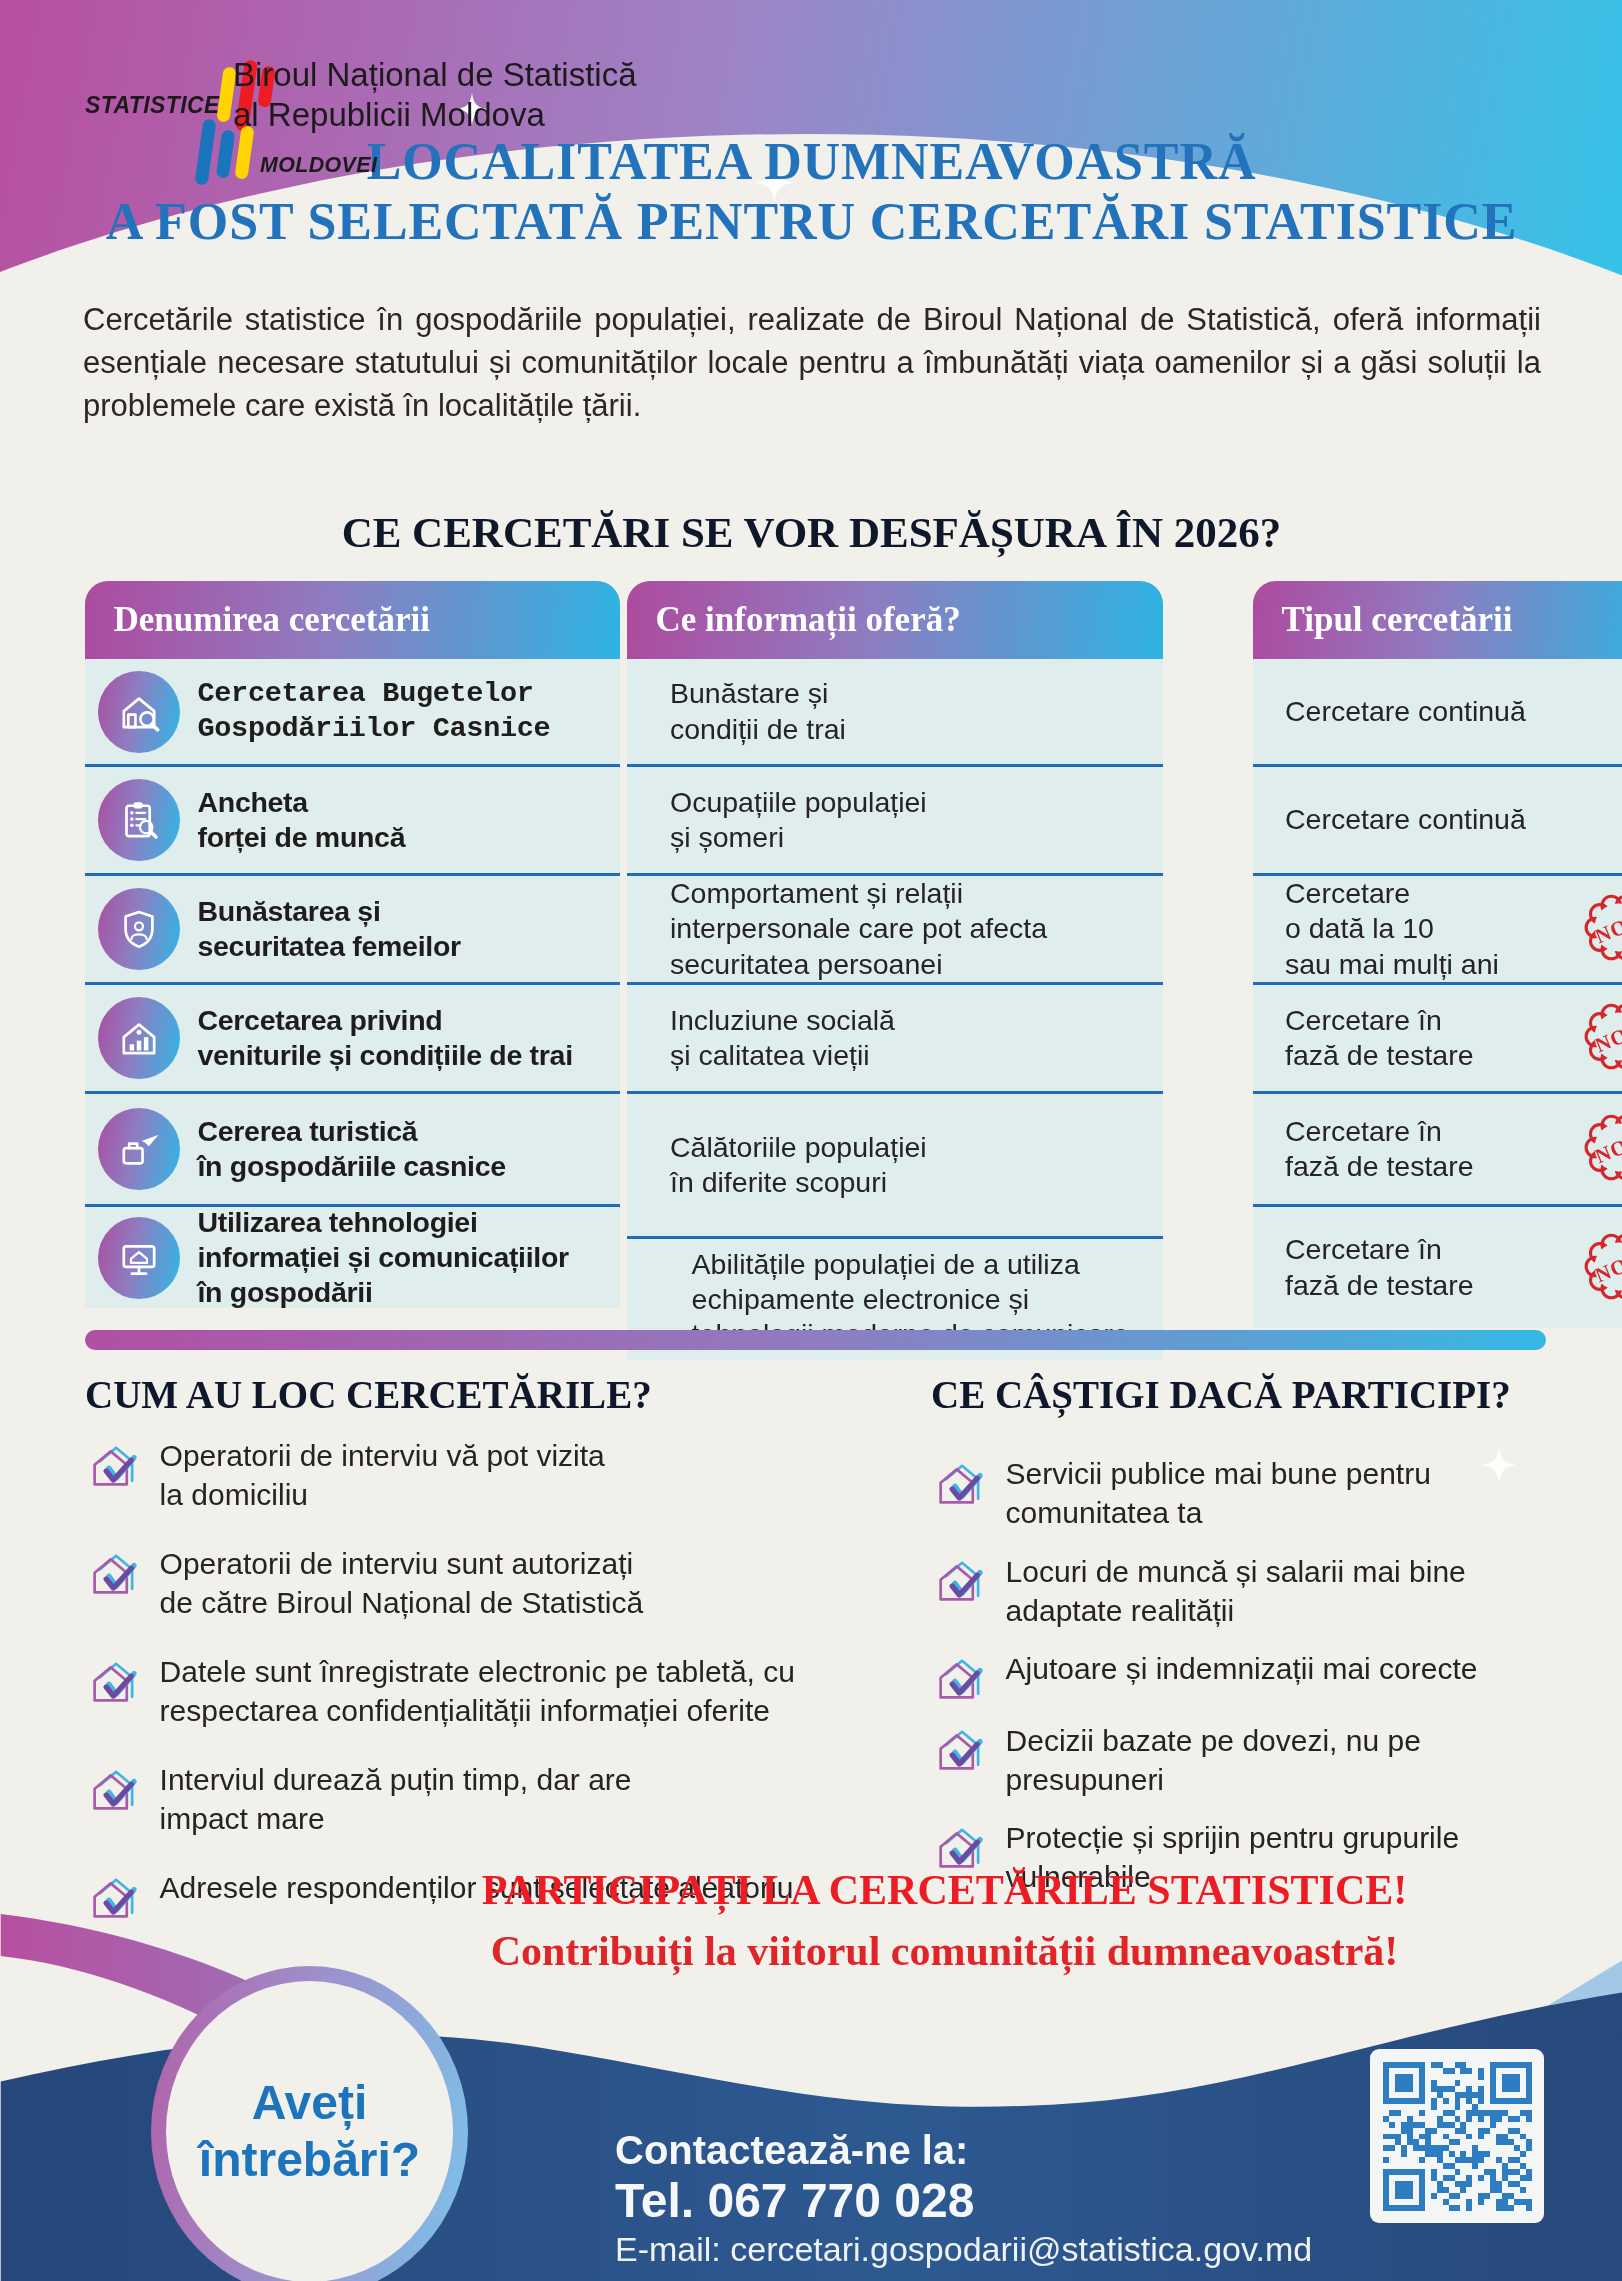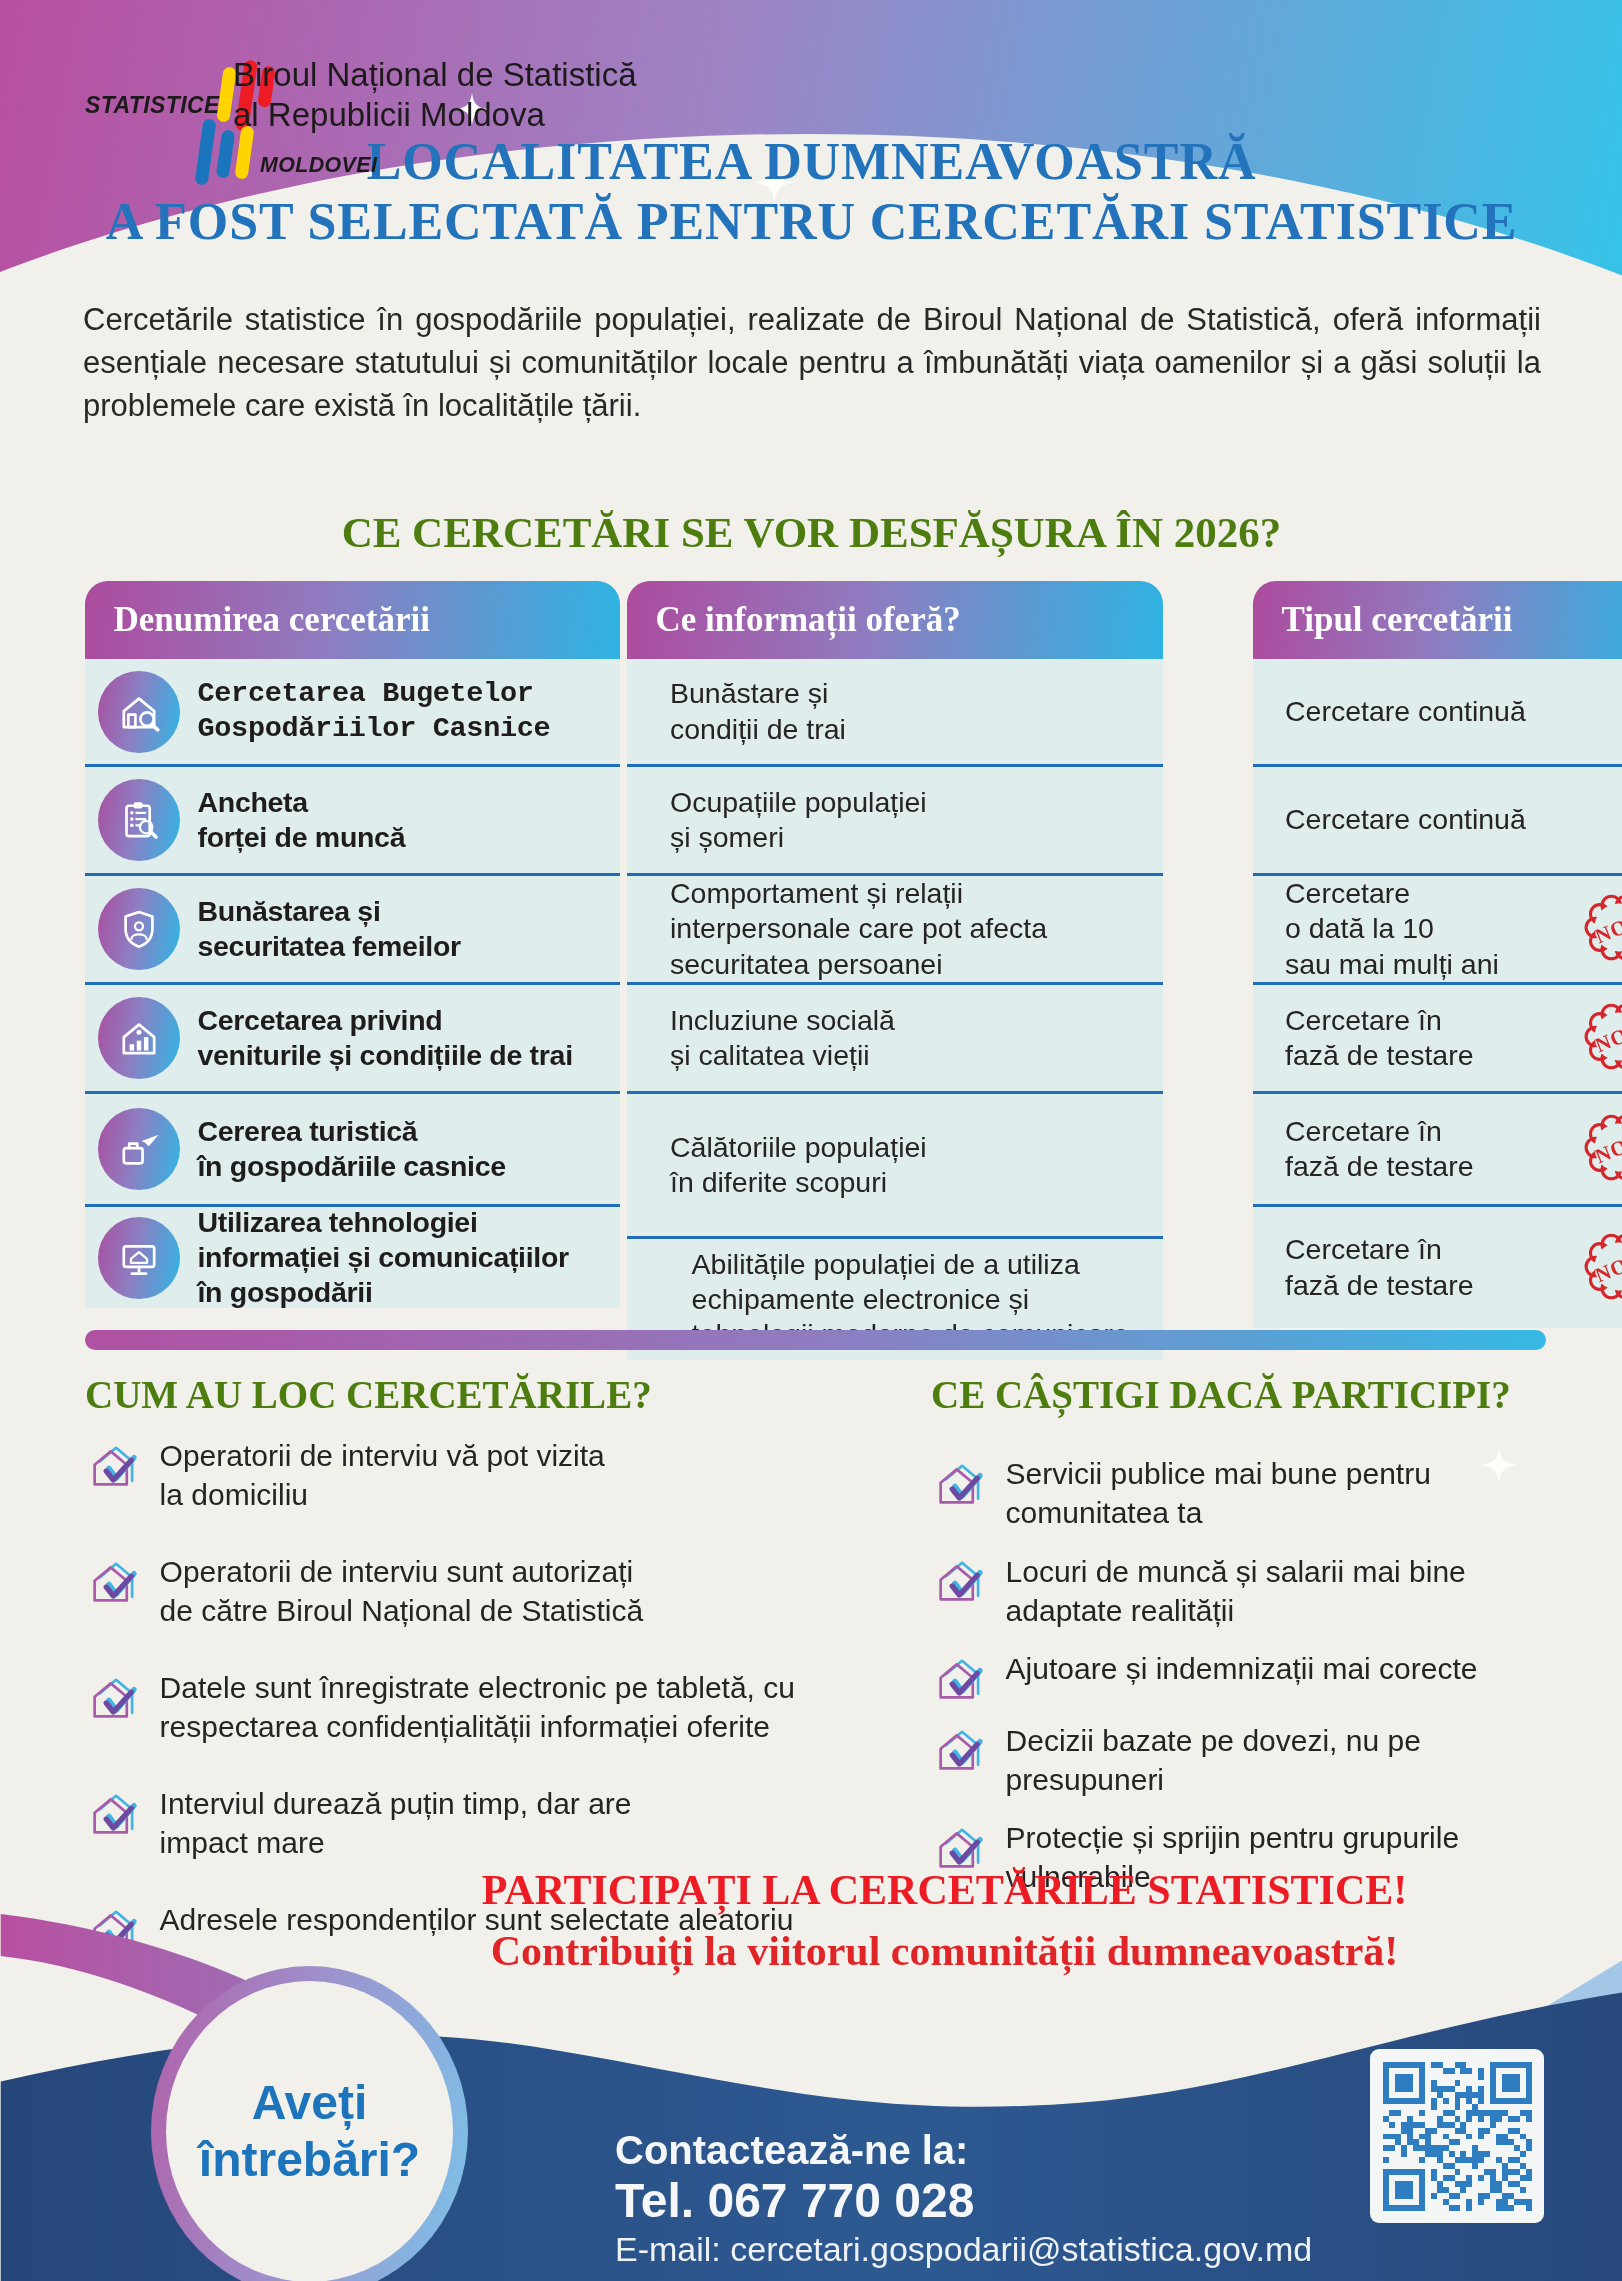--- a/index.html
+++ b/index.html
@@ -12,21 +12,21 @@
            background:linear-gradient(100deg,#b84fa0 0%,#9d85c6 45%,#35c3e8 100%);}
   .dome{left:-530px;top:134px;width:2673px;height:1363px;border-radius:50%;background:#f1f0ea;}
   .logo{left:85px;top:62px;width:232px;height:125px;}
   .bar{position:absolute;width:12.5px;border-radius:6.2px;transform:rotate(8deg);}
   .logo-word{position:absolute;font-weight:bold;font-style:italic;color:#1d1a1b;letter-spacing:0.4px;}
   .orgname{left:233px;top:55px;font-size:33px;line-height:1.22;color:#1d1a1b;}
   .sparkle{position:absolute;}
   .title-line{left:0;width:1623px;text-align:center;font-family:"Liberation Serif","DejaVu Serif",serif;
               font-weight:bold;color:#2273bb;font-size:52px;letter-spacing:0.9px;}
   .para{left:83px;top:299px;width:1458px;font-size:31px;line-height:1.38;text-align:justify;color:#2b2728;}
-  .sec-head{font-family:"Liberation Serif","DejaVu Serif",serif;font-weight:bold;color:#4d7c0f;}
+  .sec-head{font-family:"Liberation Serif","DejaVu Serif",serif;font-weight:bold;color:#0f172a;}
   
   #table{left:85px;top:581px;width:1461px;height:768px;}
   .tcol{position:absolute;top:0;}
   .tcol.c1{left:0;width:535px;} .tcol.c2{left:542px;width:536px;} .tcol.c3{left:1168px;width:408px;}
   .pill{height:78px;border-radius:23px 23px 0 0;display:flex;align-items:center;padding-left:28.5px;
         box-sizing:border-box;background:linear-gradient(95deg,#ad4b9e 0%,#8f7cc0 45%,#2eb3e2 100%);
         color:#fff;font-family:"Liberation Serif","DejaVu Serif",serif;font-weight:bold;font-size:35px;}
   .tbody{background:#dfeeec;}
   .cell{box-sizing:border-box;border-bottom:3.6px solid #1e6db6;display:flex;align-items:center;}
   .cell.last{border-bottom:none;}
@@ -308,21 +308,21 @@
         </div>
       </div>
     </div>
 
     <div class="abs gradbar"></div>
   </div>
 
   <div class="abs sec-head" style="left:85px;top:1372px;font-size:39px;">CUM AU LOC CERCETĂRILE?</div>
   <div class="abs sec-head" style="left:931px;top:1372px;font-size:39px;">CE CÂȘTIGI DACĂ PARTICIPI?</div>
 
-  <div class="abs bullets" style="left:85px;top:1436px;width:811px;gap:38px;">
+  <div class="abs bullets" style="left:85px;top:1436px;width:811px;gap:30px;">
     <div class="bullet">
       <svg class="bicon" viewBox="0 0 60 56" fill="none" stroke-linecap="round" stroke-linejoin="round">
           <path d="M16 26 L34 11 L52 26 L52 48" stroke="#3fb4e5" stroke-width="3"></path>
           <path d="M10 30 L28 15 L46 30 L46 52 L10 52 Z" stroke="#a85bab" stroke-width="3"></path>
           <path d="M26 34 L34 45 L54 22" stroke="#3fb4e5" stroke-width="6"></path>
           <path d="M23 37 L31 47 L51 25" stroke="#6c4aa2" stroke-width="6"></path>
         </svg>
       <span class="btext preline">Operatorii de interviu vă pot vizita
 la domiciliu</span>
     </div>

